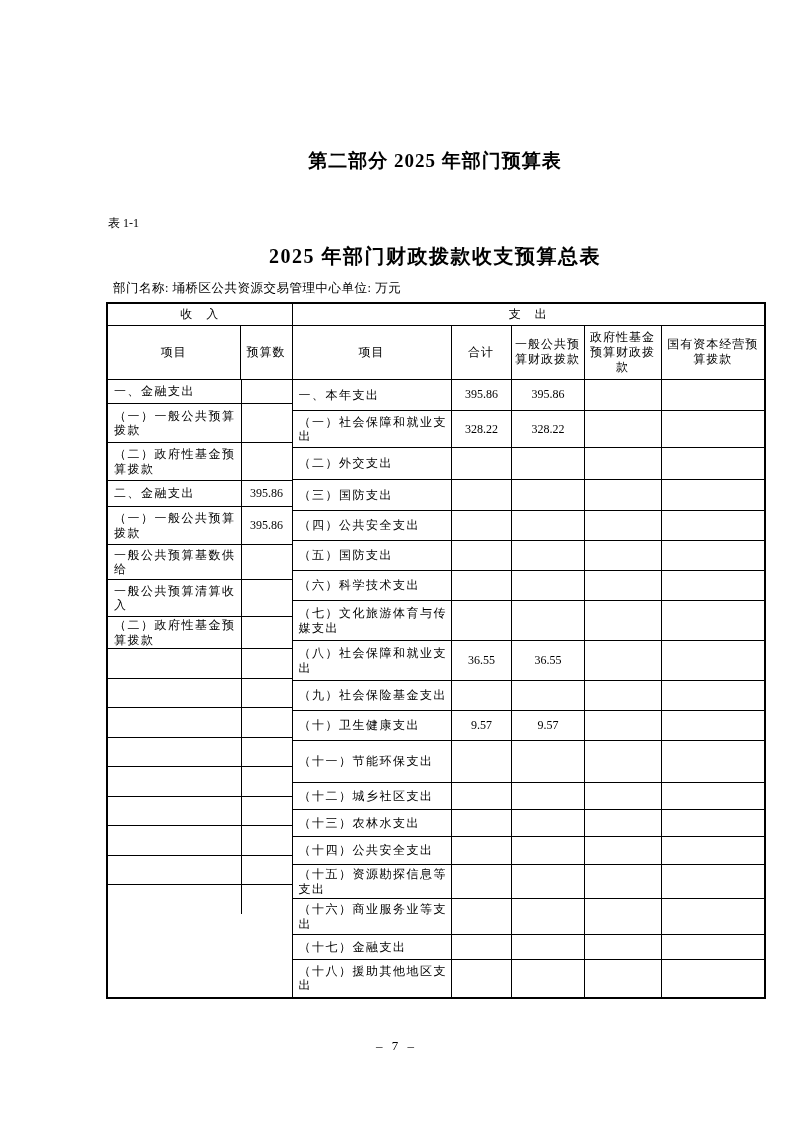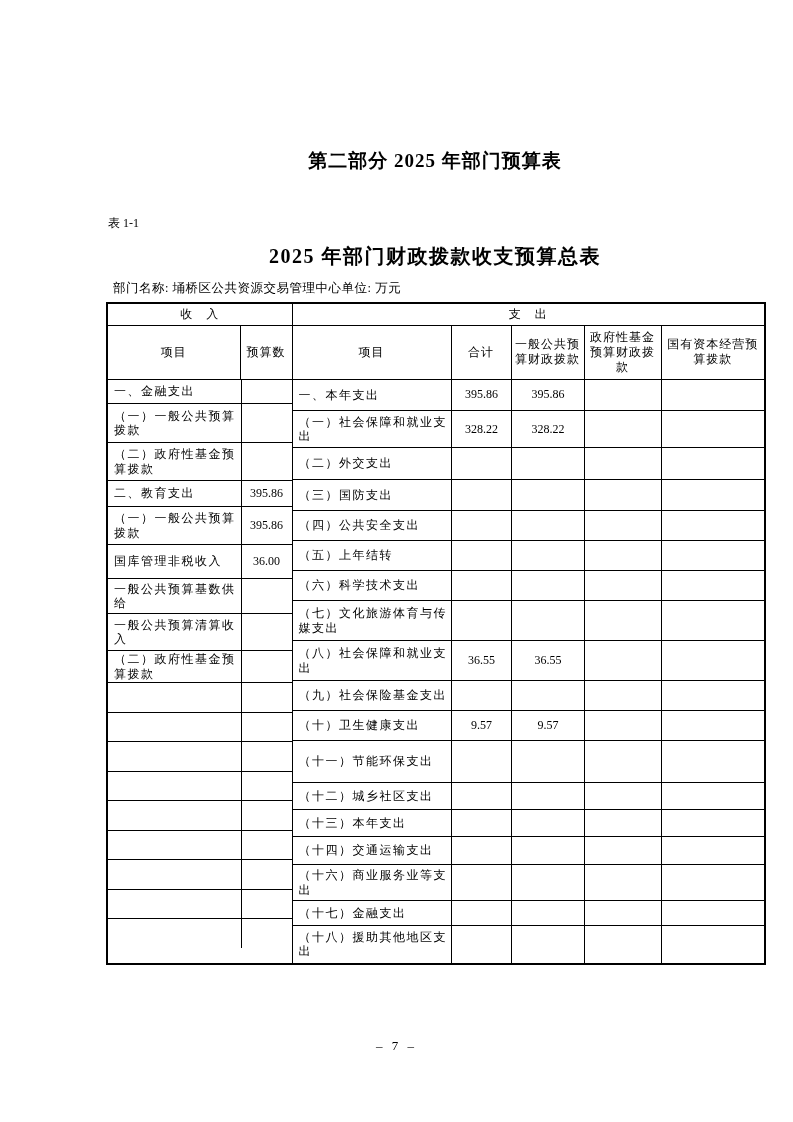--- a/index.html
+++ b/index.html
@@ -168,34 +168,30 @@
                     <td class="item-cell">（一）一般公共预算拨款</td>
                     <td class="num-cell"></td>
                   </tr>
 
                   <tr style="height: 38px;">
                     <td class="item-cell">（二）政府性基金预算拨款</td>
                     <td class="num-cell"></td>
                   </tr>
 
                   <tr style="height: 26px;">
-                    <td class="item-cell">二、教育支出</td>
+                    <td class="item-cell">二、金融支出</td>
                     <td class="num-cell">395.86</td>
                   </tr>
 
                   <tr style="height: 38px;">
                     <td class="item-cell">（一）一般公共预算拨款</td>
                     <td class="num-cell">395.86</td>
                   </tr>
 
 
-                  <tr style="height: 34px;">
-                    <td class="item-cell">国库管理非税收入</td>
-                    <td class="num-cell">36.00</td>
-                  </tr>
 
                   <tr style="height: 35px;">
                     <td class="item-cell">一般公共预算基数供给</td>
                     <td class="num-cell"></td>
                   </tr>
 
                   <tr style="height: 37px;">
                     <td class="item-cell">一般公共预算清算收入</td>
                     <td class="num-cell"></td>
                   </tr>
@@ -297,21 +293,21 @@
 
                   <tr style="height: 30px;">
                     <td class="item-cell">（四）公共安全支出</td>
                     <td class="num-cell"></td>
                     <td class="num-cell"></td>
                     <td class="num-cell"></td>
                     <td class="num-cell"></td>
                   </tr>
 
                   <tr style="height: 30px;">
-                    <td class="item-cell">（五）上年结转</td>
+                    <td class="item-cell">（五）国防支出</td>
                     <td class="num-cell"></td>
                     <td class="num-cell"></td>
                     <td class="num-cell"></td>
                     <td class="num-cell"></td>
                   </tr>
 
                   <tr style="height: 30px;">
                     <td class="item-cell">（六）科学技术支出</td>
                     <td class="num-cell"></td>
                     <td class="num-cell"></td>
@@ -361,35 +357,42 @@
 
                   <tr style="height: 27px;">
                     <td class="item-cell">（十二）城乡社区支出</td>
                     <td class="num-cell"></td>
                     <td class="num-cell"></td>
                     <td class="num-cell"></td>
                     <td class="num-cell"></td>
                   </tr>
 
                   <tr style="height: 27px;">
-                    <td class="item-cell">（十三）本年支出</td>
+                    <td class="item-cell">（十三）农林水支出</td>
                     <td class="num-cell"></td>
                     <td class="num-cell"></td>
                     <td class="num-cell"></td>
                     <td class="num-cell"></td>
                   </tr>
 
                   <tr style="height: 28px;">
-                    <td class="item-cell">（十四）交通运输支出</td>
-                    <td class="num-cell"></td>
-                    <td class="num-cell"></td>
-                    <td class="num-cell"></td>
-                    <td class="num-cell"></td>
-                  </tr>
-
+                    <td class="item-cell">（十四）公共安全支出</td>
+                    <td class="num-cell"></td>
+                    <td class="num-cell"></td>
+                    <td class="num-cell"></td>
+                    <td class="num-cell"></td>
+                  </tr>
+
+                  <tr style="height: 34px;">
+                    <td class="item-cell">（十五）资源勘探信息等支出</td>
+                    <td class="num-cell"></td>
+                    <td class="num-cell"></td>
+                    <td class="num-cell"></td>
+                    <td class="num-cell"></td>
+                  </tr>
 
                   <tr style="height: 36px;">
                     <td class="item-cell">（十六）商业服务业等支出</td>
                     <td class="num-cell"></td>
                     <td class="num-cell"></td>
                     <td class="num-cell"></td>
                     <td class="num-cell"></td>
                   </tr>
 
                   <tr style="height: 25px;">

